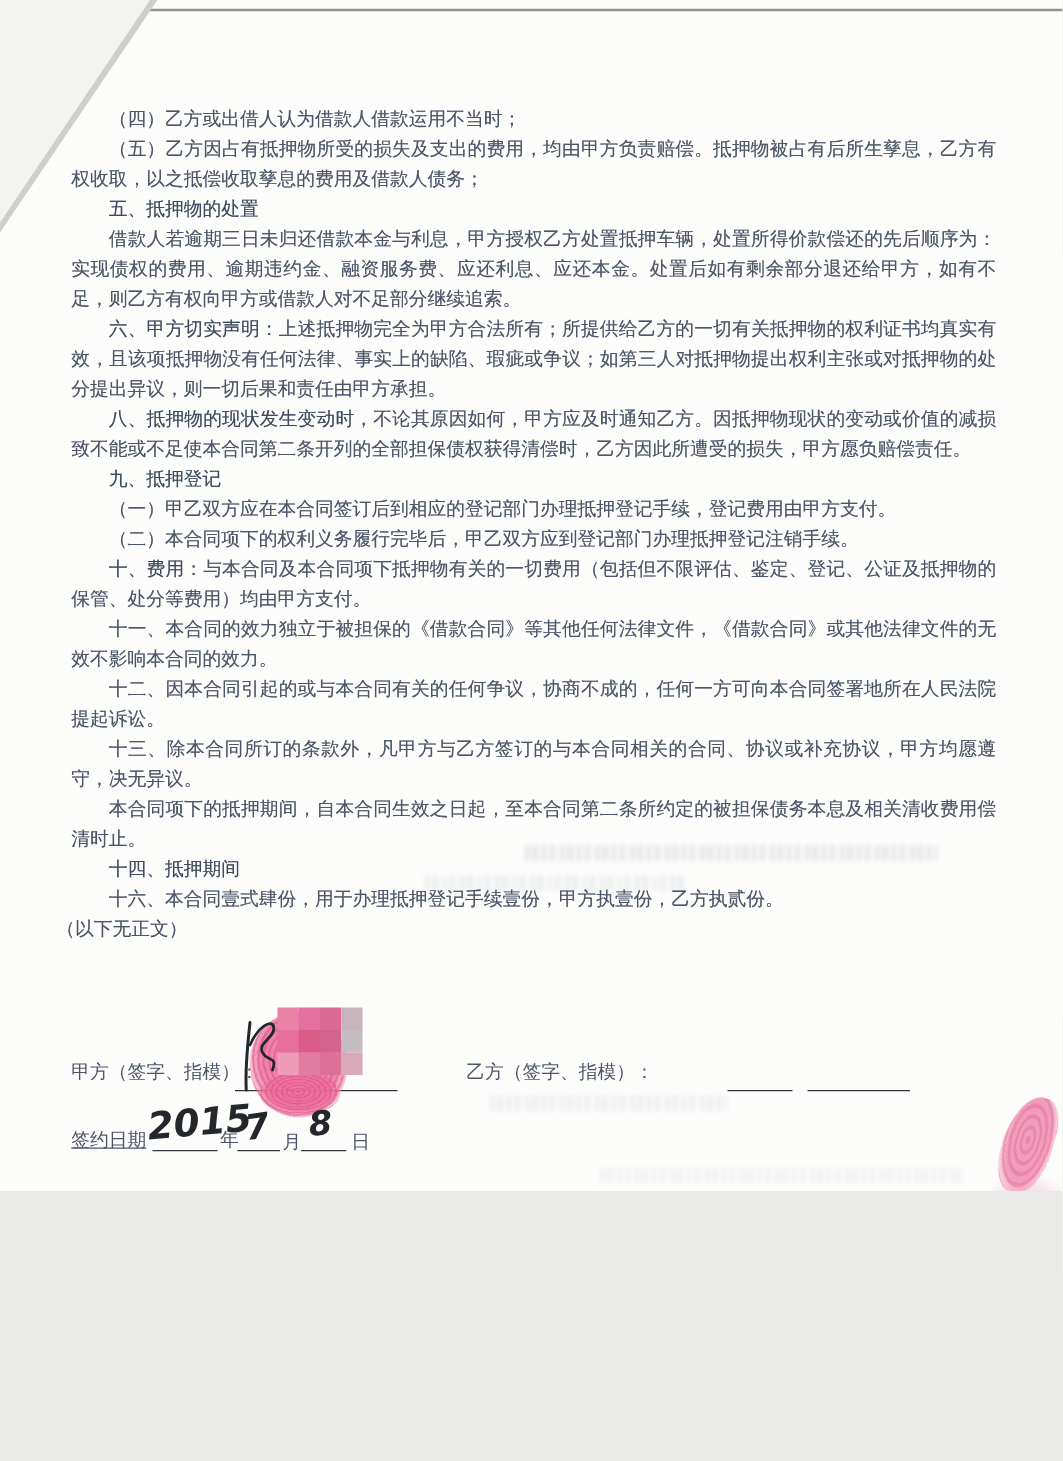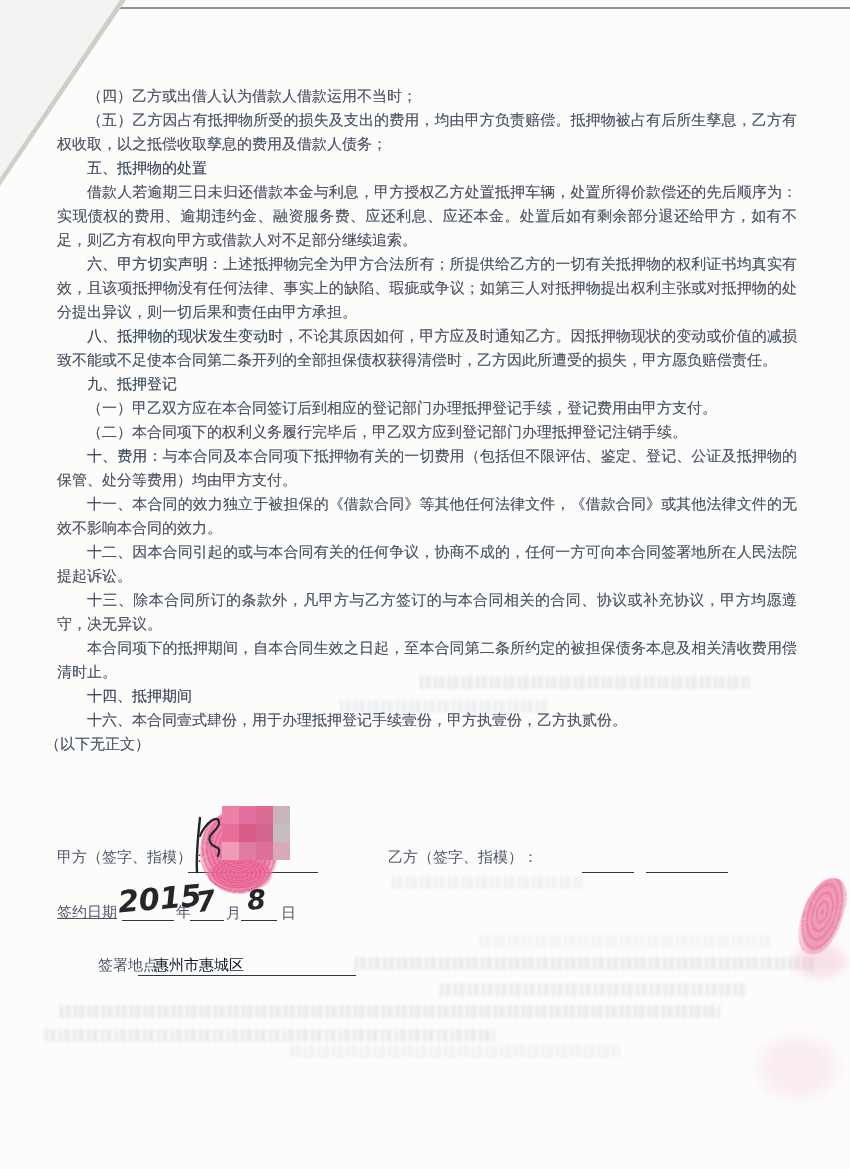--- a/index.html
+++ b/index.html
@@ -1,18 +1,18 @@
 <!DOCTYPE html>
 <html><head>
 <meta charset="utf-8">
 <title>Scanned document</title>
 <style>
   html,body { margin:0; padding:0; background:#e9e9e7; }
   .page {
-    position:relative; width:850px; height:1169px; margin:0 auto;
+    position:relative; width:850px; height:953px; margin:0 auto;
     background:#fcfcfb; overflow:hidden;
     font-family:"Liberation Serif","DejaVu Serif",serif;
     color:#4d5668;
   }
   
   .topline { position:absolute; left:108px; top:7px; width:742px; height:2px; background:#6f6f6f; opacity:.75; }
   
   .fold-outer { position:absolute; left:0; top:0; width:126px; height:186px;
     background:#cfcfca; clip-path:polygon(0 0,126px 0,0 186px); }
   .fold-inner { position:absolute; left:0; top:0; width:120px; height:178px;
@@ -80,21 +80,21 @@
     <p><span class="lead"></span><span>十三、除本合同所订的条款外，凡甲方与乙方签订的与本合同相关的合同、协议或补充协议，甲方均愿遵守，决无异议。</span></p>
     <p><span class="lead"></span><span>本合同项下的抵押期间，自本合同生效之日起，至本合同第二条所约定的被担保债务本息及相关清收费用偿清时止。</span></p>
     <p><span class="lead">十四、抵押期间</span><span></span></p>
     <p><span class="lead"></span><span>十六、本合同壹式肆份，用于办理抵押登记手续壹份，甲方执壹份，乙方执贰份。</span></p>
     <p class="noindent"><span class="lead"></span><span>（以下无正文）</span></p>
   </div>
 
   <div class="row" style="top:846px; height:46px;">
     <span class="abs" style="left:57px; top:2px;">甲方（签字、指模）：</span>
     <span class="u" style="left:188px; top:26px; width:130px;"></span>
-    <span class="abs" style="left:388px; top:2px;">乙方（签字、指模）：</span>
+    <span class="abs" style="left:373px; top:2px;">乙方（签字、指模）：</span>
     <span class="u" style="left:582px; top:26px; width:52px;"></span>
     <span class="u" style="left:646px; top:26px; width:82px;"></span>
   </div>
 
   <div class="fp fp-main"></div>
   <div class="fp fp-tail"></div>
   <svg class="sig-svg" width="46" height="68" viewBox="0 0 46 68">
     <path d="M12,8 C10,26 8,44 9,62" stroke="#23272e" stroke-width="2.4" fill="none" stroke-linecap="round"></path>
     <path d="M12,26 C18,12 30,4 31,12 C32,20 18,24 22,32 C26,40 34,34 30,46" stroke="#23272e" stroke-width="2.2" fill="none" stroke-linecap="round"></path>
   </svg>

